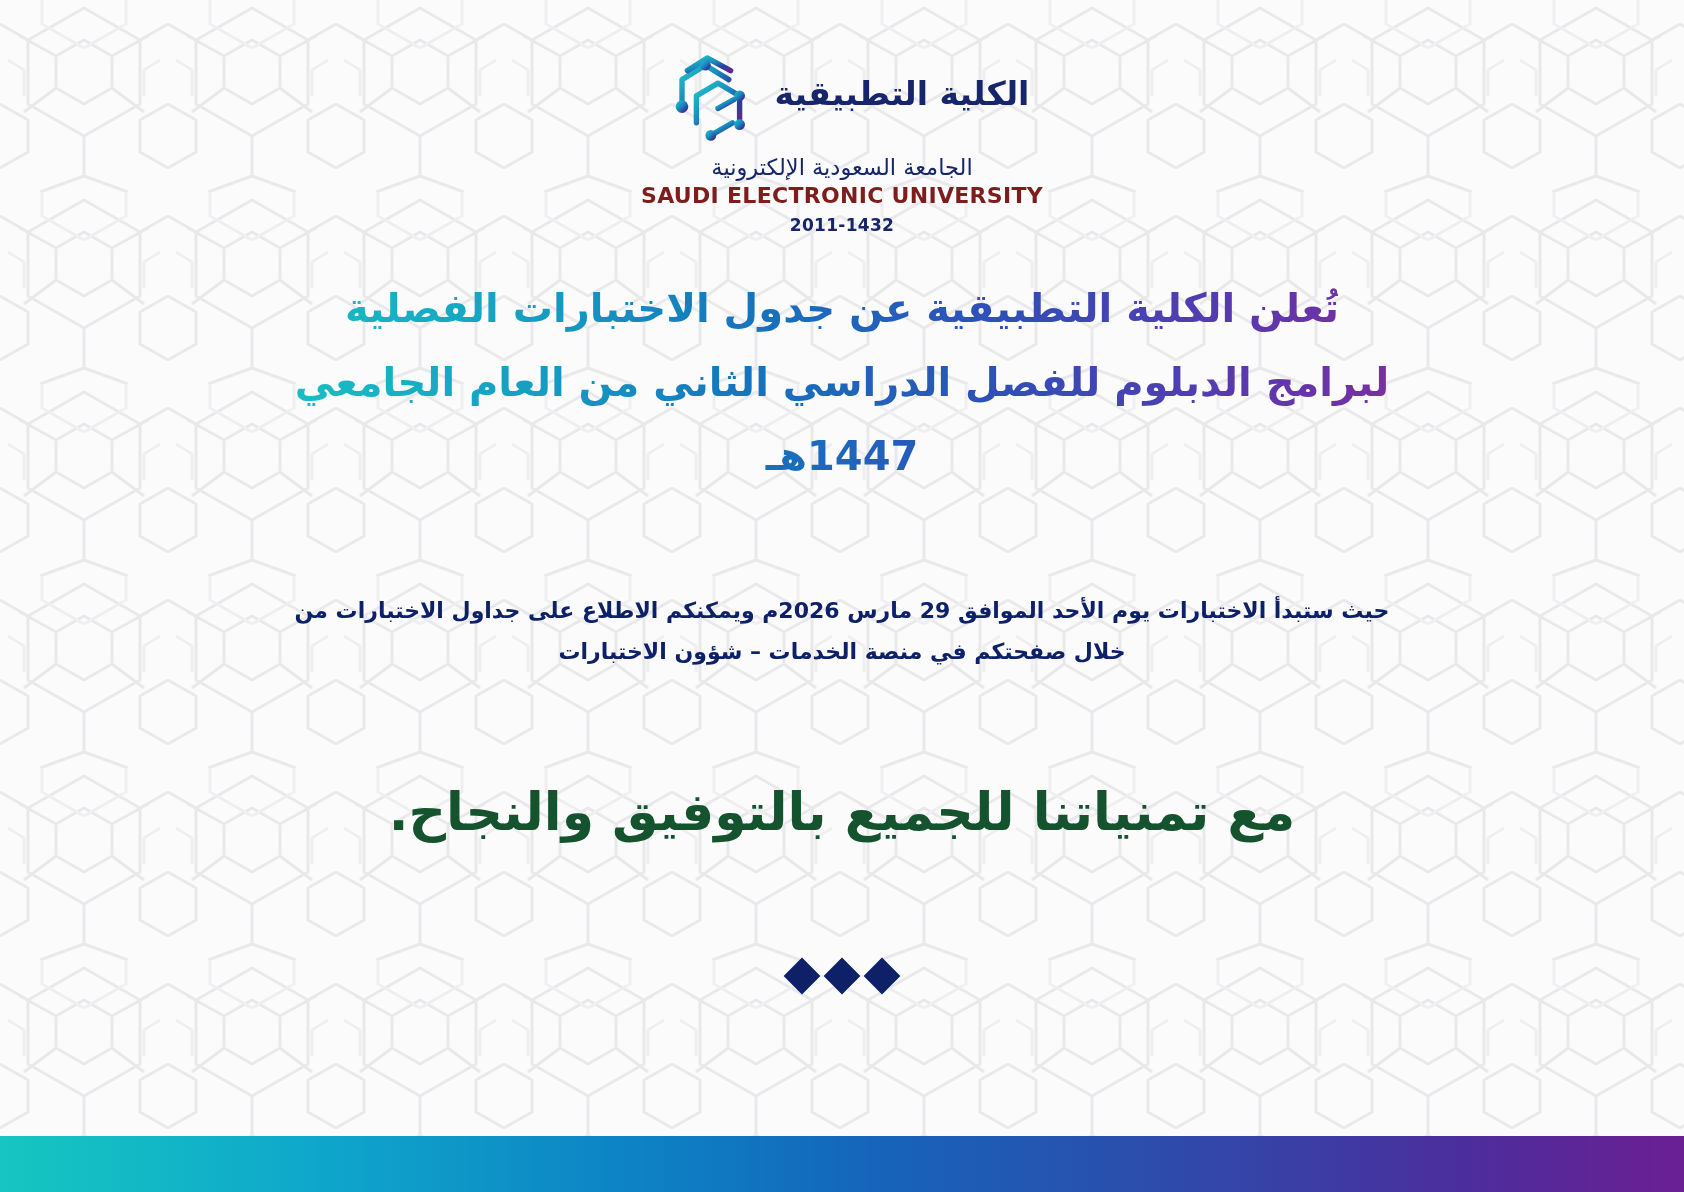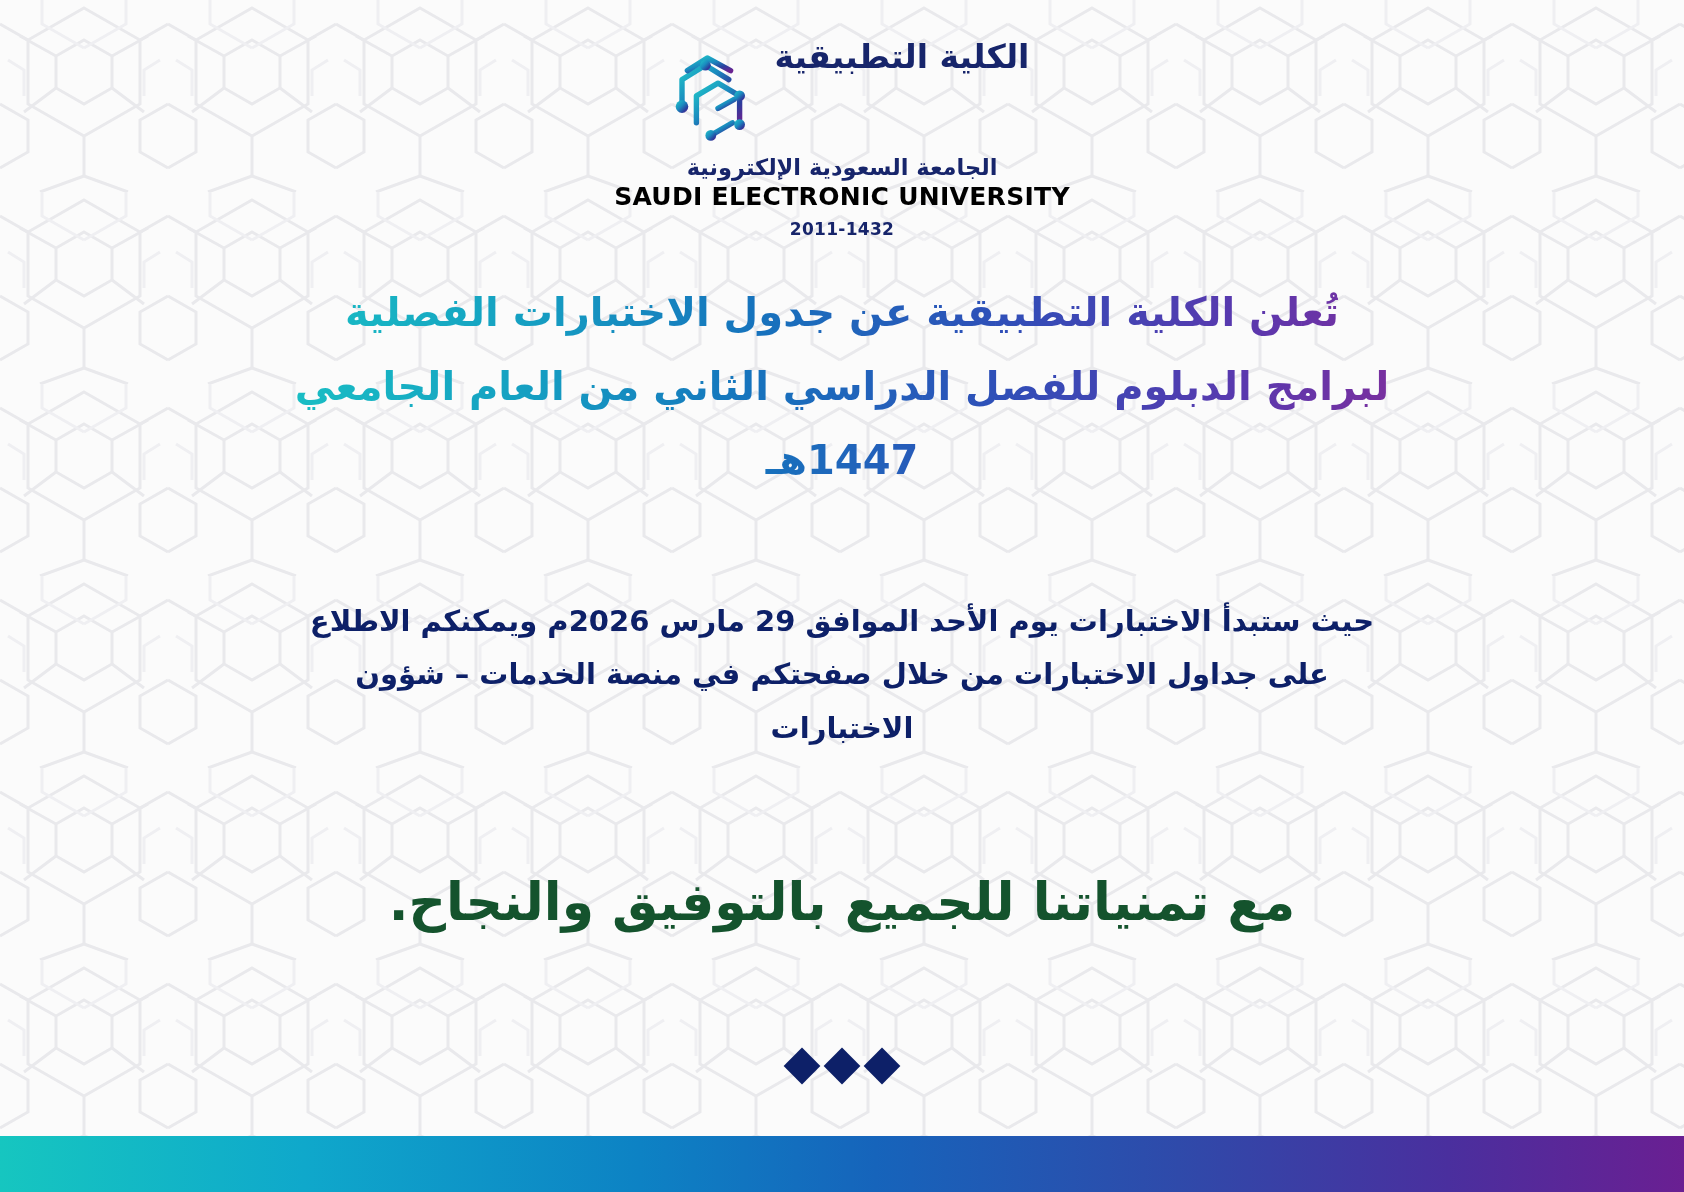--- a/index.html
+++ b/index.html
@@ -46,21 +46,21 @@
   .logo-block {
     margin-top: 40px;
     display: flex;
     flex-direction: column;
     align-items: center;
     width: 420px;
   }
   .logo-top {
     display: flex;
     flex-direction: row-reverse;
-    align-items: flex-start;
+    align-items: center;
     justify-content: center;
     gap: 12px;
     width: 100%;
   }
   .logo-mark {
     width: 108px;
     height: 108px;
     flex: 0 0 auto;
     margin-bottom: 2px;
   }
@@ -68,30 +68,30 @@
     font-size: 33px;
     font-weight: 700;
     color: #17256b;
     letter-spacing: -0.5px;
     line-height: 1;
     padding-bottom: 4px;
     white-space: nowrap;
   }
   .logo-ar-sub {
     font-size: 22.5px;
-    font-weight: 700;
+    font-weight: 400;
     color: #17256b;
     line-height: 1.15;
     margin-top: 5px;
     white-space: nowrap;
   }
   .logo-en {
-    font-size: 25px;
-    font-weight: 700;
-    color: #000000;
+    font-size: 22px;
+    font-weight: 700;
+    color: #7f1d1d;
     letter-spacing: 0.3px;
     line-height: 1.15;
     margin-top: 2px;
     direction: ltr;
     white-space: nowrap;
   }
   .logo-years {
     font-size: 17px;
     font-weight: 700;
     color: #17256b;
@@ -127,21 +127,21 @@
     -webkit-background-clip: text;
     background-clip: text;
     color: transparent;
     -webkit-text-fill-color: transparent;
   }
 
   
   .para-solid {
     margin-top: 58px;
     width: 1120px;
-    font-size: 29px;
+    font-size: 22px;
     font-weight: 700;
     line-height: 1.85;
     text-align: center;
     color: #0d2068;
   }
 
   
   .closing {
     margin-top: 86px;
     font-size: 52px;

